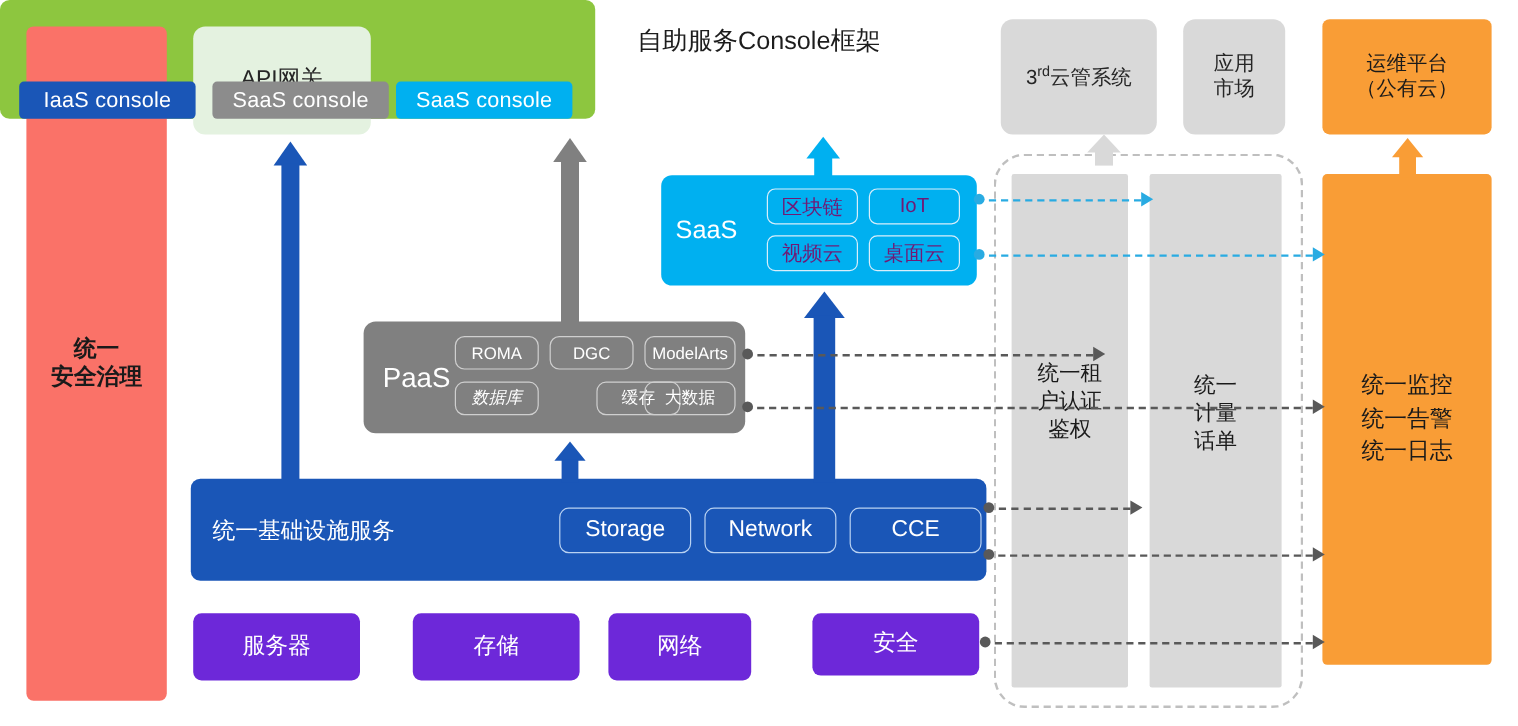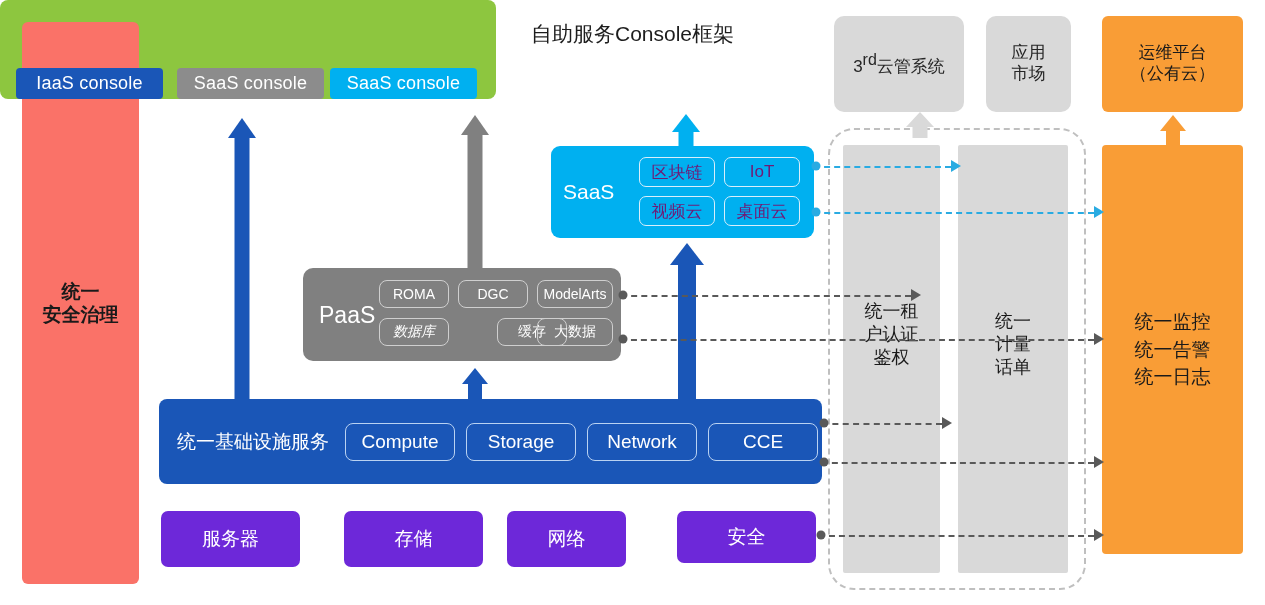--- a/index.html
+++ b/index.html
@@ -72,21 +72,21 @@
   .chip-paas { left: 177px; width: 147px; background: #8c8c8c; }
   .chip-saas { left: 330px; width: 147px; background: #00b0f0; }
 
   
   .grey-box {
     background: #d9d9d9;
     color: #262626;
     font-size: 17px;
     border-radius: 8px;
   }
-  .sup { font-size: 16px; vertical-align: super; }
+  .sup { font-size: 12px; vertical-align: super; }
 
   
   .orange-box {
     background: #f99d36;
     color: #1a1a1a;
     font-size: 17px;
     border-radius: 6px;
   }
   .orange-panel {
     background: #f99d36;
@@ -232,20 +232,21 @@
   .arrowhead.cyan { border-left-color: #29abe2; }
 </style>
 </head>
 <body>
 
 <div id="stage">
 
   <div class="box red-panel" style="left:22px; top:22px; width:117px; height:562px;">统一
 安全治理</div>
 
+  <div class="box api-gw" style="left:161px; top:22px; width:148px; height:90px;">API网关</div>
 
   <div class="console-frame" style="left:322px; top:14px; width:496px; height:99px;">
     <div class="console-title">自助服务Console框架</div>
     <div class="console-chip chip-iaas">IaaS console</div>
     <div class="console-chip chip-paas">SaaS console</div>
     <div class="console-chip chip-saas">SaaS console</div>
   </div>
 
   <div class="box grey-box" style="left:834px; top:16px; width:130px; height:96px; border-radius:10px;">
     <span><span>3</span><span class="sup">rd</span><span>云管系统</span></span>
@@ -287,21 +288,20 @@
     <div class="paas-chip" style="left:76px;  top:12px; width:70px; height:28px;">ROMA</div>
     <div class="paas-chip" style="left:155px; top:12px; width:70px; height:28px;">DGC</div>
     <div class="paas-chip" style="left:234px; top:12px; width:76px; height:28px;">ModelArts</div>
     <div class="paas-chip" style="left:76px;  top:50px; width:70px; height:28px;font-style:italic;">数据库</div>
     <div class="paas-chip" style="left:155px; top:50px; width:70px; height:28px;margin-left:39px;">缓存</div>
     <div class="paas-chip" style="left:234px; top:50px; width:76px; height:28px;">大数据</div>
   </div>
 
   <div class="infra-bar" style="left:159px; top:399px; width:663px; height:85px;">
     <div class="infra-label">统一基础设施服务</div>
-    <div class="infra-chip" style="left:186px; top:24px; width:110px; height:38px;">Compute</div>
     <div class="infra-chip" style="left:307px; top:24px; width:110px; height:38px;">Storage</div>
     <div class="infra-chip" style="left:428px; top:24px; width:110px; height:38px;">Network</div>
     <div class="infra-chip" style="left:549px; top:24px; width:110px; height:38px;">CCE</div>
   </div>
 
   <div class="box blue-box" style="left:161px; top:511px; width:139px; height:56px;">服务器</div>
   <div class="box blue-box" style="left:344px; top:511px; width:139px; height:56px;">存储</div>
   <div class="box blue-box" style="left:507px; top:511px; width:119px; height:56px;">网络</div>
   <div class="box blue-box" style="left:677px; top:511px; width:139px; height:52px;">安全</div>
 

